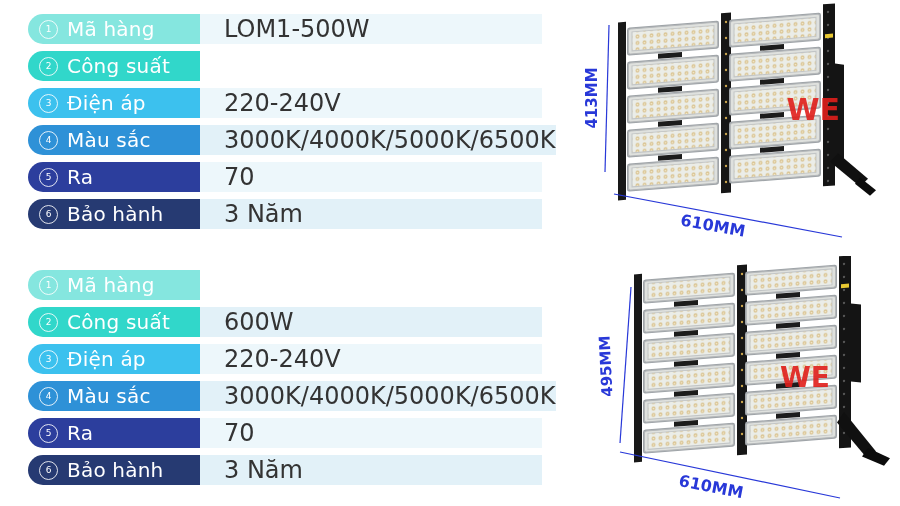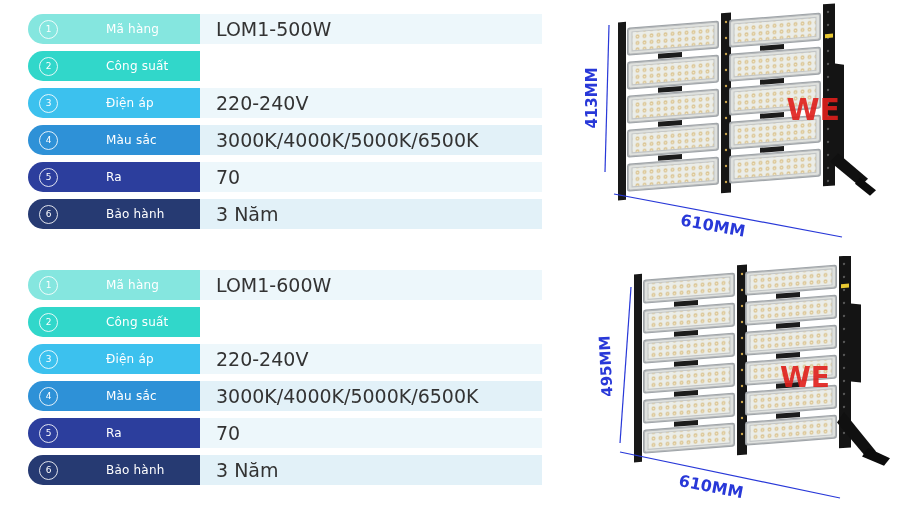--- a/index.html
+++ b/index.html
@@ -14,24 +14,24 @@
   .pill{
     width:172px;flex:none;border-radius:16px 0 0 16px;
     display:flex;align-items:center;box-sizing:border-box;
     padding-left:11px;color:#ffffff;
   }
   .num{
     width:17px;height:17px;flex:none;border:1.3px solid rgba(255,255,255,.85);
     border-radius:50%;font-size:9px;line-height:1;
     display:flex;align-items:center;justify-content:center;margin-right:9px;
   }
-  .label{font-size:12px;white-space:nowrap;letter-spacing:.2px;margin-left:39px;}
+  .label{font-size:20px;white-space:nowrap;letter-spacing:.2px;}
   .val{
     flex:1;display:flex;align-items:center;box-sizing:border-box;
-    padding-left:16px;font-size:19px;color:#333333;white-space:nowrap;
+    padding-left:24px;font-size:24px;color:#333333;white-space:nowrap;
   }
   .row:nth-child(odd) .val{background:#edf7fb;}
   .row:nth-child(even) .val{background:#e2f1f8;}
   .photo{position:absolute;left:582px;width:315px;height:250px;}
   .dim-text{font-weight:bold;fill:#2838d8;}
   svg text{font-family:"DejaVu Sans","Liberation Sans",sans-serif;}
 </style>
 </head>
 <body>
 
@@ -80,27 +80,27 @@
       <div class="val">3 Năm</div>
     </div>
   </section>
 
   <section class="spec-table" style="top:270px">
     <div class="row">
       <div class="pill" style="background: rgb(133, 230, 223);">
         <span class="num">1</span>
         <span class="label">Mã hàng</span>
       </div>
-      <div class="val">LOM1-600W</div>
     </div>
     <div class="row">
       <div class="pill" style="background: rgb(49, 215, 202);">
         <span class="num">2</span>
         <span class="label">Công suất</span>
       </div>
+      <div class="val">600W</div>
     </div>
     <div class="row">
       <div class="pill" style="background: rgb(60, 193, 238);">
         <span class="num">3</span>
         <span class="label">Điện áp</span>
       </div>
       <div class="val">220-240V</div>
     </div>
     <div class="row">
       <div class="pill" style="background: rgb(46, 145, 215);">

